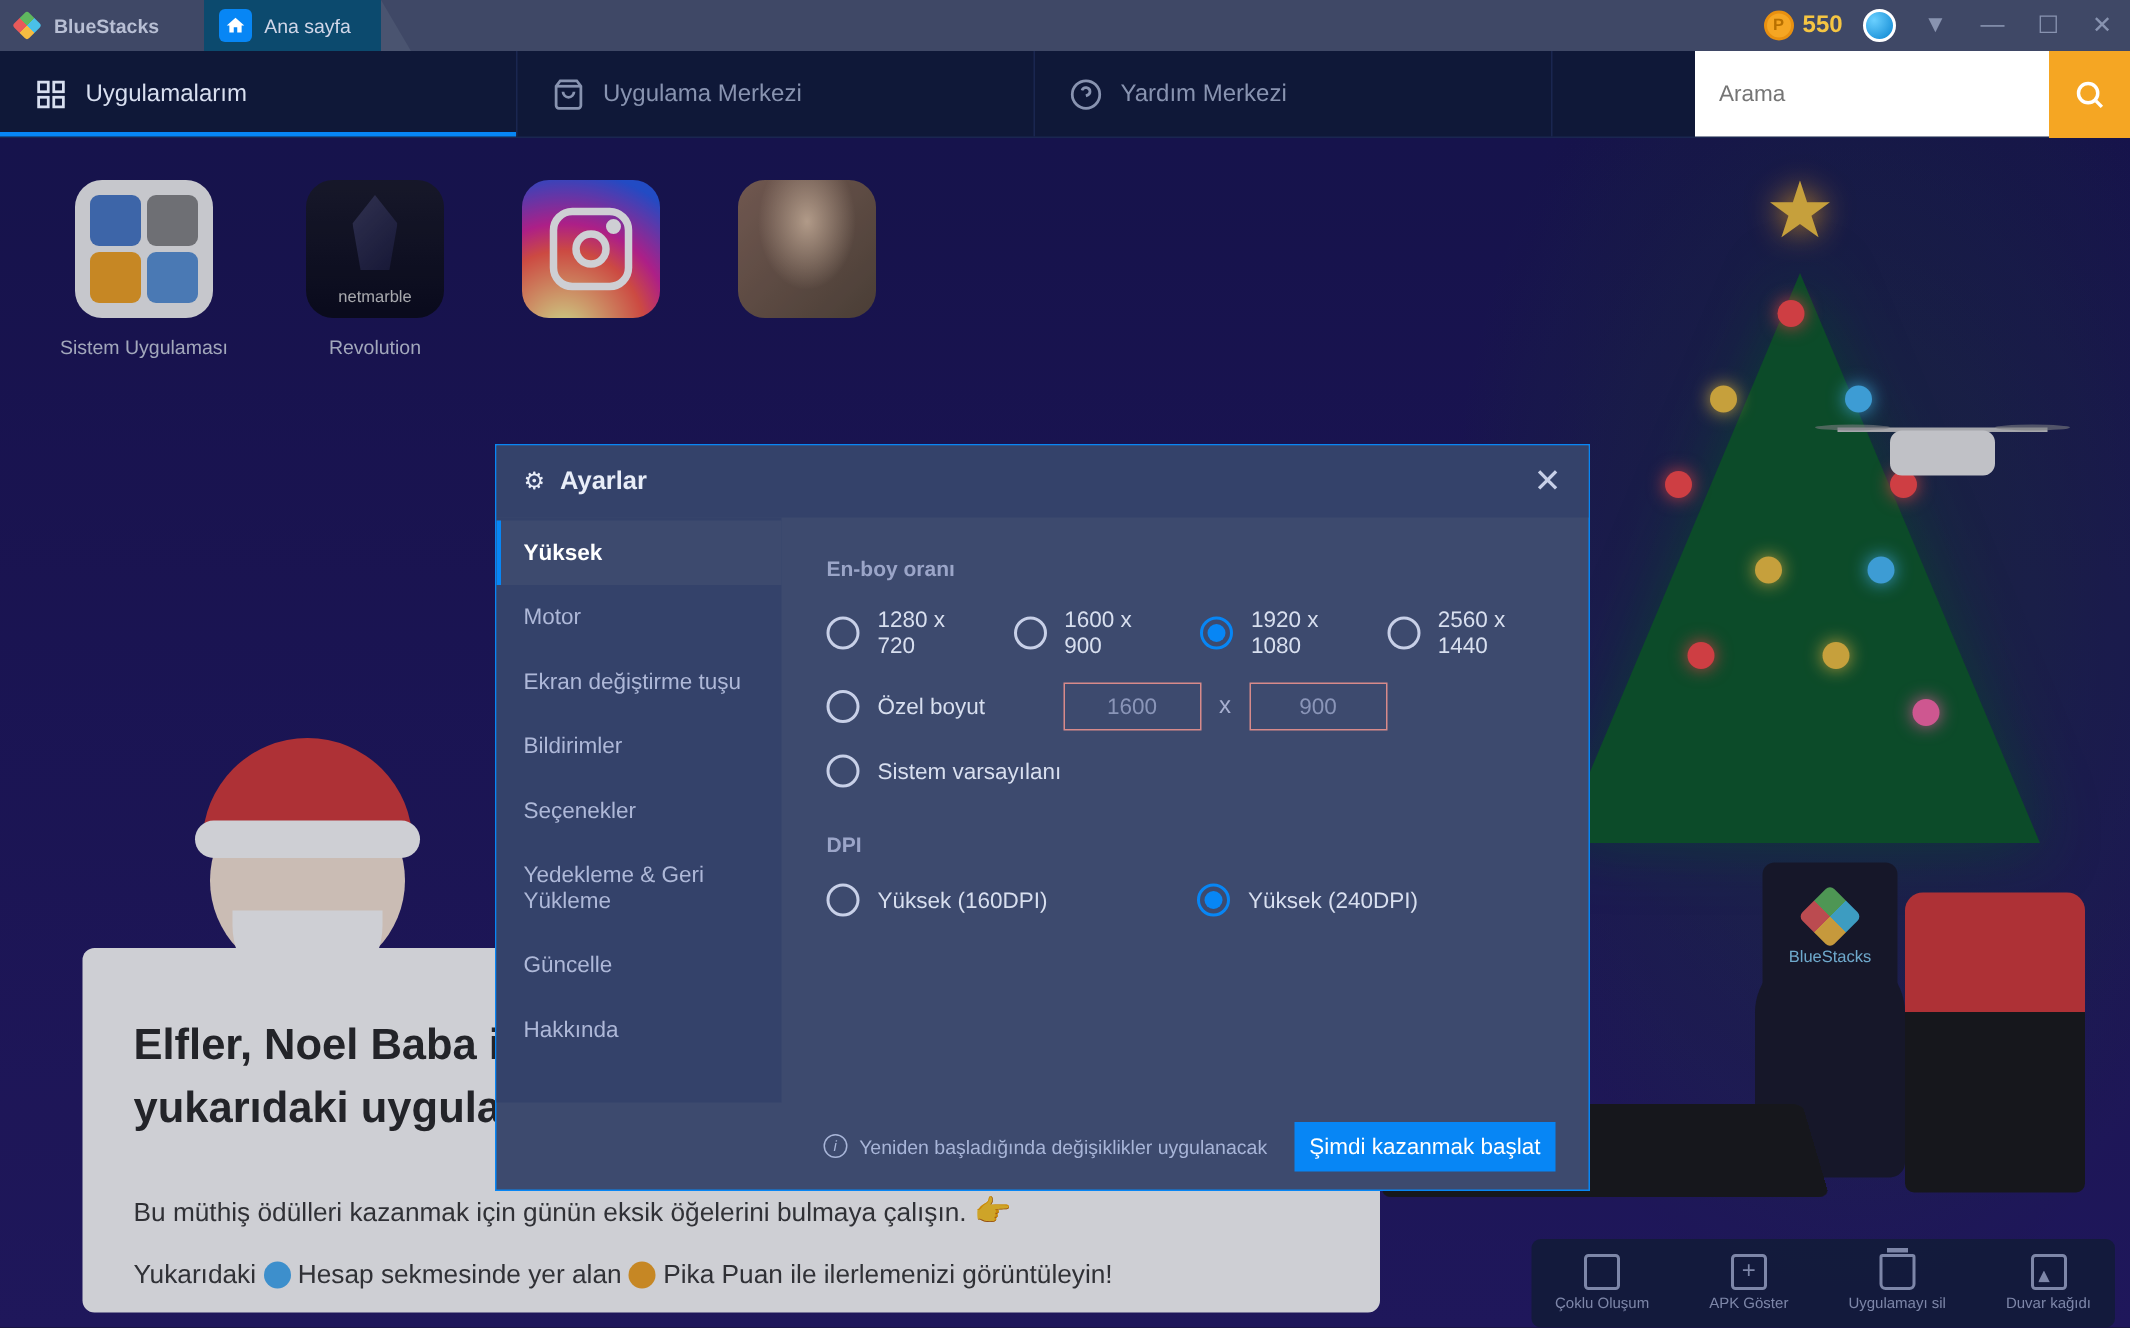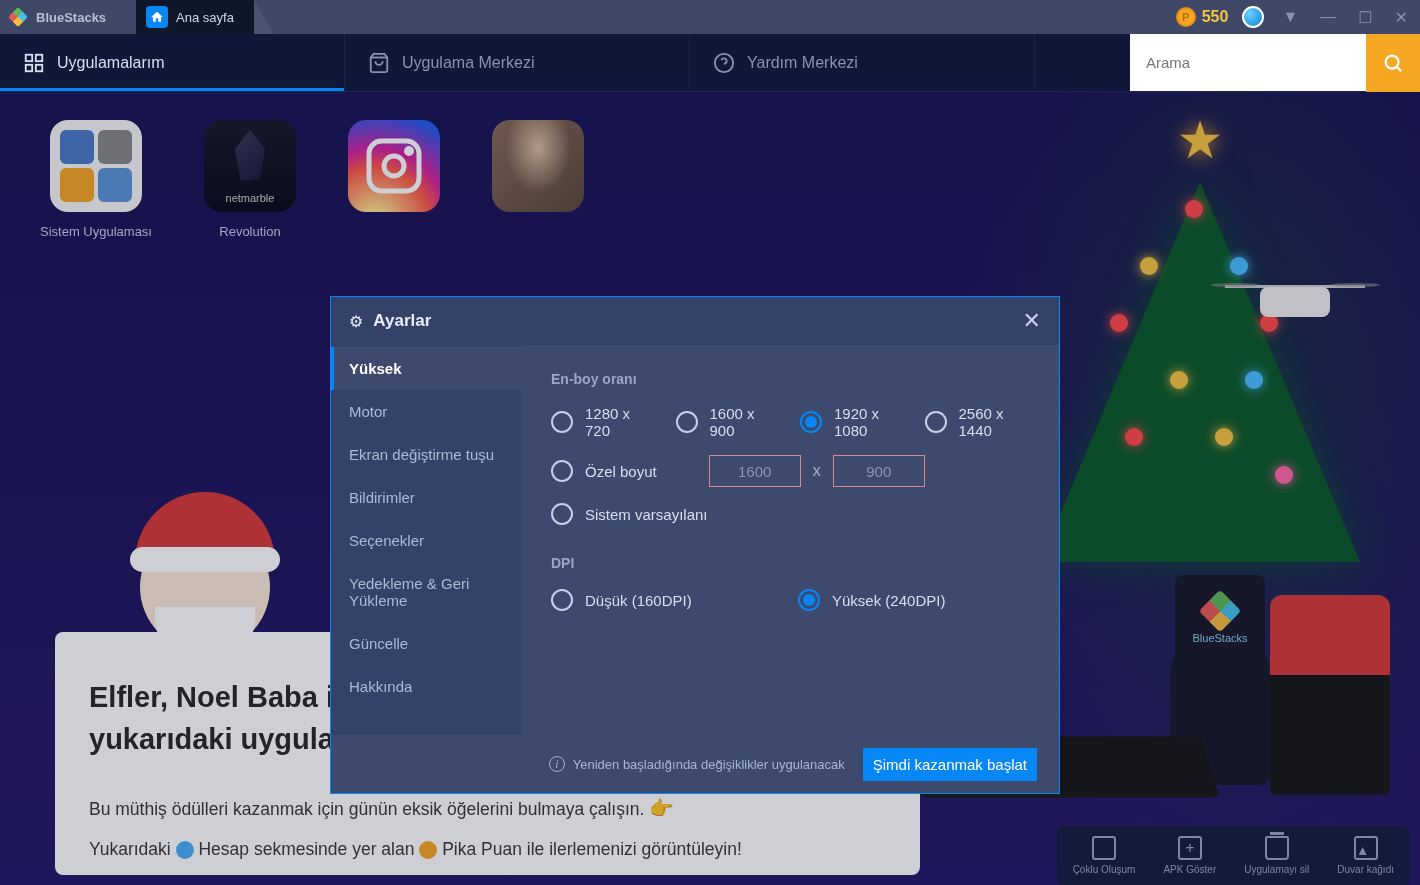--- a/index.html
+++ b/index.html
@@ -4,21 +4,21 @@
 <style>
 * { margin: 0; padding: 0; box-sizing: border-box; font-family: Arial, sans-serif; }
 body { width: 1420px; height: 885px; background: #1a1640; overflow: hidden; position: relative; }
 
 
 .titlebar { height: 34px; background: #3f4866; display: flex; align-items: center; padding: 0 8px; }
 .logo-area { display: flex; align-items: center; gap: 8px; }
 .bs-logo { width: 20px; height: 20px; position: relative; }
 .bs-logo::before { content: ''; position: absolute; width: 20px; height: 20px; background: conic-gradient(from 0deg, #4ac0e8 0deg 90deg, #f5bc42 90deg 180deg, #e85a5a 180deg 270deg, #5fb85f 270deg 360deg); border-radius: 3px; transform: rotate(45deg) scale(0.7); }
 .brand { color: #b8bfd4; font-size: 13px; font-weight: bold; }
-.tab-home { margin-left: 30px; background: #0f172a; padding: 4px 20px 4px 10px; display: flex; align-items: center; gap: 8px; height: 34px; position: relative; border-radius: 0 0 0 0; }
+.tab-home { margin-left: 30px; background: #0c4a6e; padding: 4px 20px 4px 10px; display: flex; align-items: center; gap: 8px; height: 34px; position: relative; border-radius: 0 0 0 0; }
 .tab-home::after { content: ''; position: absolute; right: -20px; top: 0; border-left: 20px solid #4a5470; border-top: 34px solid transparent; }
 .home-icon { width: 22px; height: 22px; background: #0786f5; border-radius: 4px; display: flex; align-items: center; justify-content: center; color: white; font-size: 12px; }
 .tab-label { color: #d0d6e8; font-size: 13px; }
 .titlebar-right { margin-left: auto; display: flex; align-items: center; gap: 14px; }
 .points { display: flex; align-items: center; gap: 6px; color: #f5c542; font-weight: bold; font-size: 16px; }
 .coin { width: 20px; height: 20px; background: #f5a623; border-radius: 50%; border: 2px solid #e89010; display: flex; align-items: center; justify-content: center; color: #b87000; font-size: 11px; font-weight: bold; }
 .win-ctrl { color: #8893b0; font-size: 16px; cursor: pointer; padding: 4px; }
 .account-icon { width: 22px; height: 22px; border-radius: 50%; background: radial-gradient(circle at 30% 30%, #6ad0ff, #0a84d0); border: 2px solid #fff; }
 
 
@@ -89,21 +89,21 @@
 .dim-input { width: 92px; height: 32px; background: transparent; border: 1px solid #d88a8a; color: #8a95b8; text-align: center; font-size: 15px; outline: none; }
 .dim-x { color: #a8b0d0; }
 .dpi-section { margin-top: 30px; }
 .dpi-grid { display: grid; grid-template-columns: 1fr 1fr; gap: 16px; }
 .modal-footer { height: 58px; display: flex; align-items: center; justify-content: flex-end; padding: 0 22px; gap: 18px; }
 .footer-info { display: flex; align-items: center; gap: 8px; color: #a8b5d8; font-size: 13px; }
 .info-icon { width: 16px; height: 16px; border: 1px solid #a8b5d8; border-radius: 50%; display: flex; align-items: center; justify-content: center; font-size: 10px; font-style: italic; }
 .restart-btn { background: #0786f5; color: #fff; padding: 8px 10px; font-size: 15px; border: none; cursor: pointer; }
 
 
-.bottom-toolbar { position: absolute; right: 10px; bottom: 0px; display: flex; gap: 4px; background: rgba(20,30,60,0.85); padding: 6px 4px; border-radius: 6px; }
+.bottom-toolbar { position: absolute; right: 10px; bottom: 0px; display: flex; gap: 16px; background: rgba(20,30,60,0.85); padding: 6px 4px; border-radius: 6px; }
 .bt-item { display: flex; flex-direction: column; align-items: center; gap: 4px; color: #9aa4c8; font-size: 10px; padding: 4px 12px; cursor: pointer; }
 .bt-icon { width: 24px; height: 24px; border: 2px solid #9aa4c8; border-radius: 3px; }
 .bt-icon.plus::after { content: '+'; color: #9aa4c8; display: block; text-align: center; line-height: 20px; font-size: 16px; }
 .bt-icon.trash { border-radius: 2px 2px 4px 4px; position: relative; }
 .bt-icon.trash::before { content: ''; position: absolute; top: -6px; left: 3px; right: 3px; height: 3px; background: #9aa4c8; }
 .bt-icon.img { position: relative; }
 .bt-icon.img::after { content: ''; position: absolute; bottom: 3px; left: 3px; width: 8px; height: 8px; background: #9aa4c8; clip-path: polygon(0 100%, 50% 0, 100% 100%); }
 
 .drone { position: absolute; right: 50px; top: 175px; width: 150px; height: 60px; }
 .drone-body { width: 70px; height: 30px; background: #eee; border-radius: 8px; position: absolute; left: 40px; top: 20px; }
@@ -336,21 +336,21 @@
           <div class="radio-row full">
             <div class="radio"></div>
             <span class="radio-label">Sistem varsayılanı</span>
           </div>
         </div>
         <div class="dpi-section">
           <div class="section-label">DPI</div>
           <div class="dpi-grid">
             <div class="radio-row">
               <div class="radio"></div>
-              <span class="radio-label">Düşük (160DPI)</span>
+              <span class="radio-label">Yüksek (160DPI)</span>
             </div>
             <div class="radio-row">
               <div class="radio checked"></div>
               <span class="radio-label">Yüksek (240DPI)</span>
             </div>
           </div>
         </div>
       </div>
     </div>
     <div class="modal-footer">

